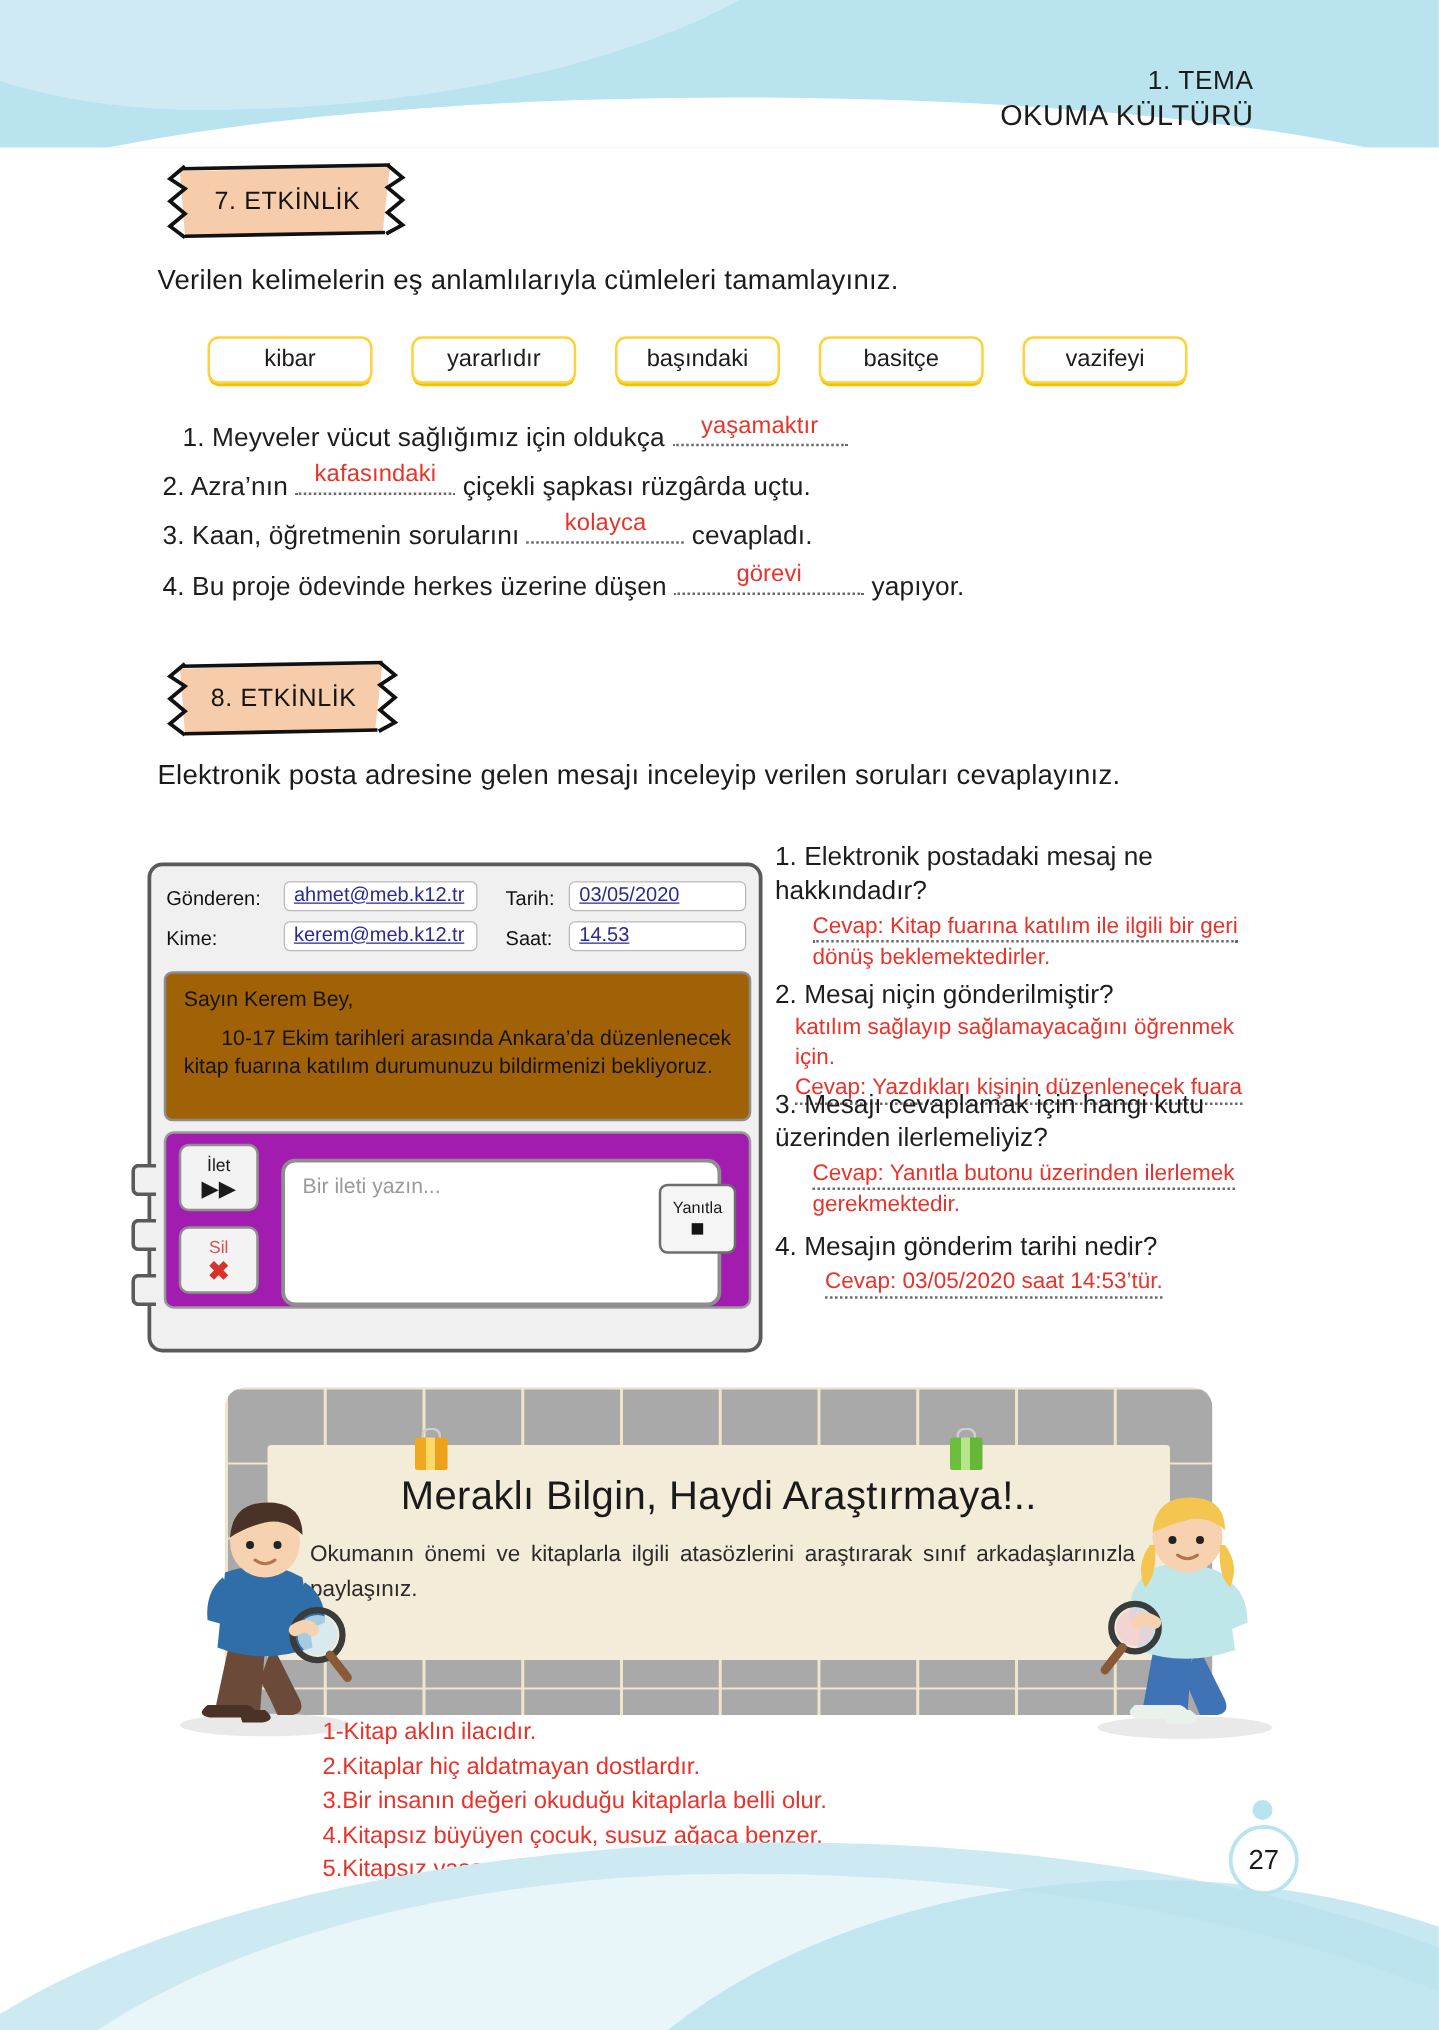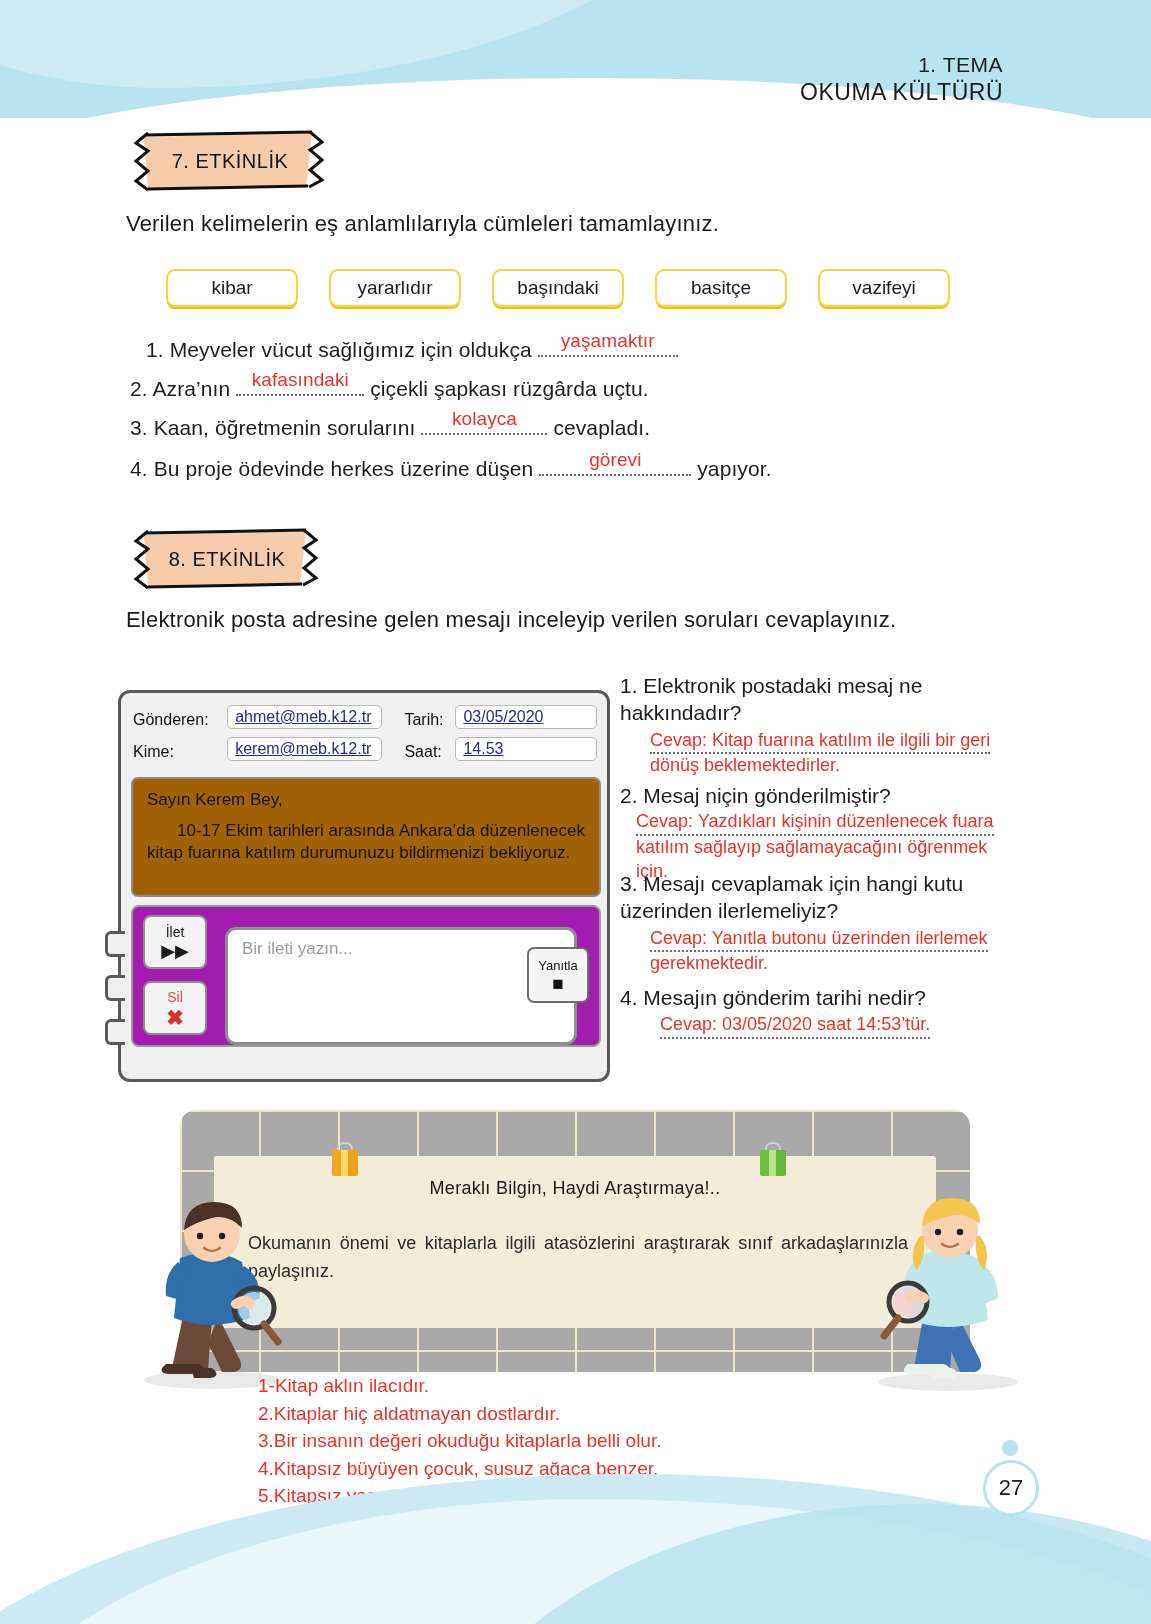--- a/index.html
+++ b/index.html
@@ -164,21 +164,21 @@
       linear-gradient(90deg, #efe5c8 2px, transparent 2px),
       linear-gradient(#efe5c8 2px, transparent 2px);
     background-size:79px 100%, 100% 60px;
   }
   .board-inner {
     position:absolute; left:34px; top:46px; width:722px; height:172px;
     background:#f2ecd8; border-radius:3px;
   }
   .board-title {
     position:absolute; left:0; top:22px; width:100%; text-align:center;
-    font-size:18px; color:#1a1a1a; letter-spacing:.3px;
+    font-size:32px; color:#1a1a1a; letter-spacing:.3px;
   }
   .board-text {
     position:absolute; left:34px; top:74px; width:660px;
     font-size:18px; color:#2b2b2b; line-height:1.55; text-align:justify;
   }
   .clip {
     position:absolute; width:26px; height:34px;
   }
   .clip .body { position:absolute; left:0; top:8px; width:26px; height:26px; border-radius:2px; }
   .clip .wire { position:absolute; left:5px; top:0; width:16px; height:14px;
@@ -338,22 +338,22 @@
     <span class="a nb">dönüş beklemektedirler.</span>
   </div>
 </div>
 
 <div class="qa" style="left:620px; top:782px; width:400px;">
   <div class="q">
     <span>2.</span>
     <span>Mesaj niçin gönderilmiştir?</span>
   </div>
   <div style="margin-left:16px; margin-top:1px;">
+    <span class="a nb">katılım sağlayıp sağlamayacağını öğrenmek için.</span>
     <span class="a">Cevap: Yazdıkları kişinin düzenlenecek fuara</span>
-    <span class="a nb">katılım sağlayıp sağlamayacağını öğrenmek için.</span>
   </div>
 </div>
 
 <div class="qa" style="left:620px; top:870px; width:400px;">
   <div class="q">
     <span>3.</span>
     <span>Mesajı cevaplamak için hangi kutu üzerinden ilerlemeliyiz?</span>
   </div>
   <div style="margin-left:30px; margin-top:2px;">
     <span class="a">Cevap: Yanıtla butonu üzerinden ilerlemek</span>

